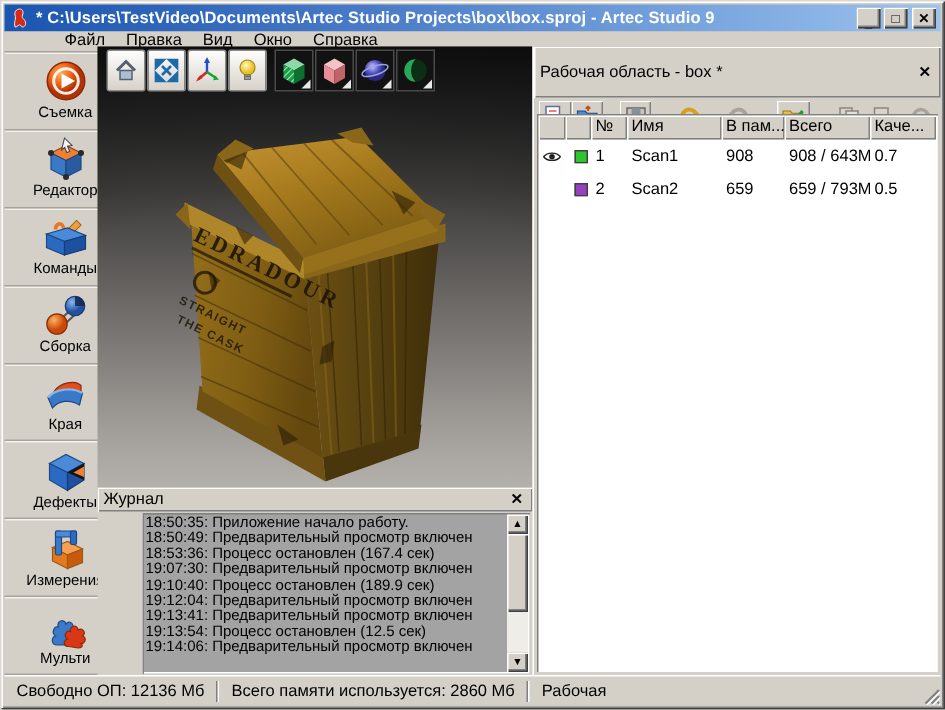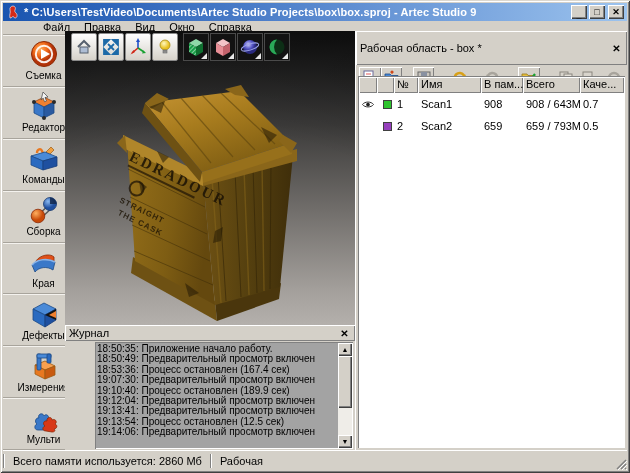--- a/index.html
+++ b/index.html
@@ -526,20 +526,21 @@
         <div class="t-cell">2</div>
         <div class="t-cell">Scan2</div>
         <div class="t-cell">659</div>
         <div class="t-cell">659 / 793Мб</div>
         <div class="t-cell">0.5</div>
       </div>
     </div>
   </div>
 
   <div class="statusbar">
+    <span class="sb-seg">Свободно ОП: 12136 Мб</span>
     <span class="sb-div"></span>
     <span class="sb-seg">Всего памяти используется: 2860 Мб</span>
     <span class="sb-div"></span>
     <span class="sb-seg">Рабочая</span>
     <svg class="grip" viewBox="0 0 13 13">
       <g stroke="#808080" stroke-width="1.4">
         <line x1="12" y1="3" x2="3" y2="12"></line>
           <line x1="12" y1="7" x2="7" y2="12"></line>
           <line x1="12" y1="11" x2="11" y2="12"></line>
       </g>

